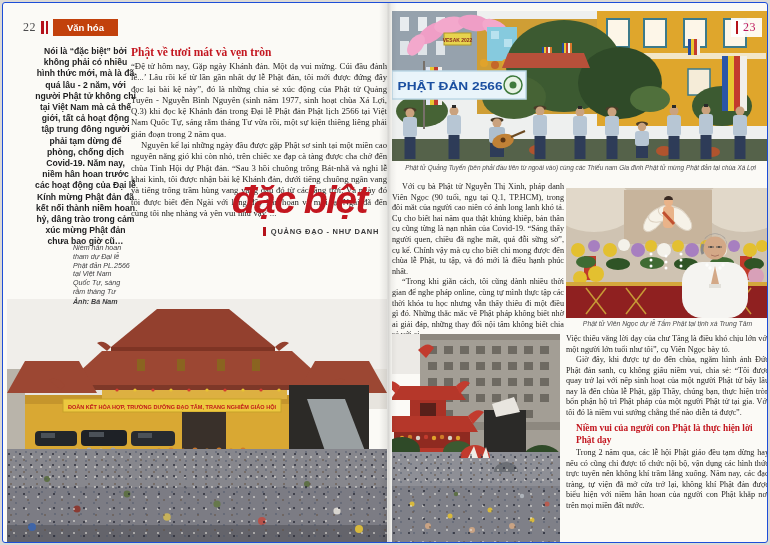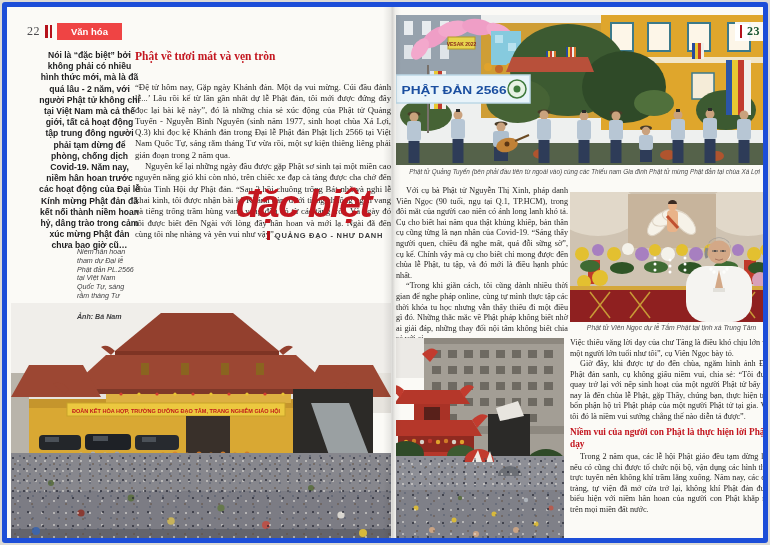--- a/index.html
+++ b/index.html
@@ -1,42 +1,42 @@
 <!DOCTYPE html>
 <html><head>
 <meta charset="utf-8">
 <style>
   * { margin:0; padding:0; box-sizing:border-box; }
   html,body { width:770px; height:545px; background:#dcdad6; overflow:hidden;
               font-family:"Liberation Serif", serif; }
   .spread { position:absolute; left:2px; top:2px; width:766px; height:541px;
-            background:#fbfaf6; border:5px solid #1d4ed8; border-radius:3px; overflow:hidden; }
+            background:#fbfaf6; border:1px solid #1d4ed8; border-radius:3px; overflow:hidden; }
   .gutter { position:absolute; left:376px; top:0; width:18px; height:100%;
             background:linear-gradient(90deg, rgba(0,0,0,0) 0%, rgba(0,0,0,.08) 42%, rgba(0,0,0,.15) 52%, rgba(0,0,0,.05) 68%, rgba(0,0,0,0) 100%); z-index:40; }
 
   
   .folio { position:absolute; display:flex; align-items:center; gap:5px; z-index:50; }
   .folio .num { font-size:12px; color:#4b4b4d; letter-spacing:.5px; }
   .dbar { display:flex; gap:2px; }
   .dbar i { display:block; width:2.5px; height:13px; background:#b5121b; }
-  .secbox { background:#ef4444; color:#fff; font-family:"Liberation Sans",sans-serif;
+  .secbox { background:#c2410c; color:#fff; font-family:"Liberation Sans",sans-serif;
             font-weight:bold; font-size:9.5px; padding:2.5px 14px 3.5px; }
   .folio-left { left:20px; top:16px; }
   .folio-right { right:7px; top:7px; background:rgba(255,255,255,.93); padding:2px 6px 2px 5px; }
 
   
   .intro { position:absolute; left:32px; top:43px; width:101px;
            font-family:"Liberation Sans",sans-serif; font-weight:bold;
            font-size:8.6px; line-height:11.2px; color:#1d1d1f; text-align:center; }
   .cap-main { position:absolute; left:70px; top:241px; width:57px;
               font-family:"Liberation Sans",sans-serif; font-style:italic;
               font-size:7.1px; line-height:8.8px; color:#3e3e40; z-index:30; }
-  .cap-main .credit { font-weight:bold; display:block; margin-top:12px; }
+  .cap-main .credit { font-weight:bold; display:block; margin-top:1px; }
   .colmid { position:absolute; left:128px; top:43px; width:256px; }
-  .h-red { color:#c3161f; font-weight:bold; font-size:11.5px; margin-bottom:20px; }
+  .h-red { color:#c3161f; font-weight:bold; font-size:11.5px; margin-bottom:3px; }
   .bodytxt p { font-size:8.7px; line-height:11.3px; text-align:justify; color:#1f1e1d; }
   .bodytxt p.ind { text-indent:10px; }
   .titleblock { position:absolute; left:102px; top:183px; width:282px; text-align:center; z-index:30; }
   .t1 { font-style:italic; font-weight:bold; font-size:47px; letter-spacing:-2px;
         color:#b08a33; line-height:50px; text-shadow:0 0 1px rgba(176,138,51,.4); }
   .t2 { display:block; text-align:right; padding-right:20px; margin-top:-7px;
         font-family:"Liberation Sans",sans-serif; font-style:italic; font-weight:bold;
         font-size:39px; letter-spacing:-1.5px; color:#c3161f; line-height:42px; }
   .byline { display:flex; justify-content:flex-end; align-items:center; gap:5px;
             margin-top:6px; padding-right:8px;
@@ -65,21 +65,21 @@
           font-family:"Liberation Sans",sans-serif; font-style:italic;
           font-size:6.4px; color:#4a4a4c; white-space:nowrap; }
   .capC { position:absolute; left:563px; top:317px; width:203px; text-align:center;
           font-family:"Liberation Sans",sans-serif; font-style:italic;
           font-size:6.8px; color:#4a4a4c; }
   .colr1 { position:absolute; left:389px; top:179px; width:172px; }
   .colr1 p { font-size:8.2px; line-height:10.6px; text-align:justify; color:#1f1e1d; }
   .colr2 { position:absolute; left:563px; top:331px; width:203px; }
   .colr2 p { font-size:8.2px; line-height:10.5px; text-align:justify; color:#1f1e1d; }
   .colr1 p.ind, .colr2 p.ind { text-indent:10px; }
-  .h2-red { color:#c3161f; font-weight:bold; font-size:9.3px; line-height:11.5px; margin:5px 0 2px; }
+  .h2-red { color:#c3161f; font-weight:bold; font-size:9.3px; line-height:11.5px; margin:5px 10px 2px; }
 </style>
 </head>
 <body>
 
 <div class="spread">
 
   <div class="folio folio-left">
     <span class="num">22</span>
     <span class="dbar">
         <i></i>
@@ -358,21 +358,21 @@
             <rect x="-7" y="104" width="14" height="21" rx="3" fill="#b7c6d4"></rect>
             <rect x="-5.5" y="125" width="11" height="23" fill="#2e3c58"></rect>
           </g>
       </g>
     </svg>
 
     <div class="folio folio-right">
       <span class="dbar">
           <i></i>
         </span>
-      <span class="num" style="font-weight:bold;color:#14532d;">23</span>
+      <span class="num" style="font-weight:normal;color:#be185d;">23</span>
     </div>
   </div>
 
   <div class="capB">Phật tử Quảng Tuyến (bên phải đầu tiên từ ngoài vào) cùng các Thiếu nam Gia đình Phật tử mừng Phật đản tại chùa Xá Lợi</div>
 
   <div class="colr1">
     <p class="ind">Với cụ bà Phật tử Nguyễn Thị Xinh, pháp danh Viên Ngọc (90 tuổi, ngụ tại Q.1, TP.HCM), trong đôi mắt của người cao niên có ánh long lanh khó tả. Cụ cho biết hai năm qua thật khủng khiếp, bản thân cụ cũng từng là nạn nhân của Covid-19. “Sáng thấy người quen, chiều đã nghe mất, quá đỗi sững sờ”, cụ kể. Chính vậy mà cụ cho biết chỉ mong được đến chùa lễ Phật, tu tập, và đó mới là điều hạnh phúc nhất.</p>
     <p class="ind">“Trong khi giãn cách, tôi cũng dành nhiều thời gian để nghe pháp online, cùng tự mình thực tập các thời khóa tu học nhưng vẫn thấy thiếu đi một điều gì đó. Những thắc mắc về Phật pháp không biết nhờ ai giải đáp, những thay đổi nội tâm không biết chia sẻ với ai.</p>
   </div>
 

